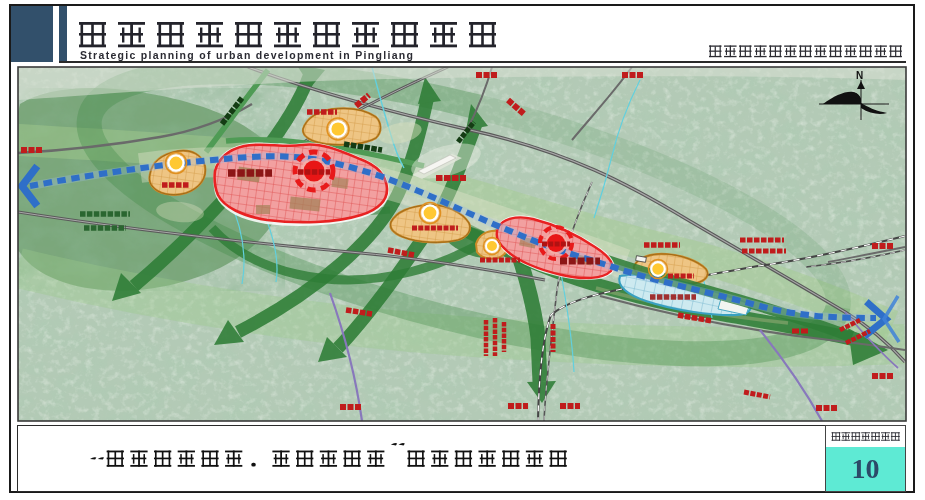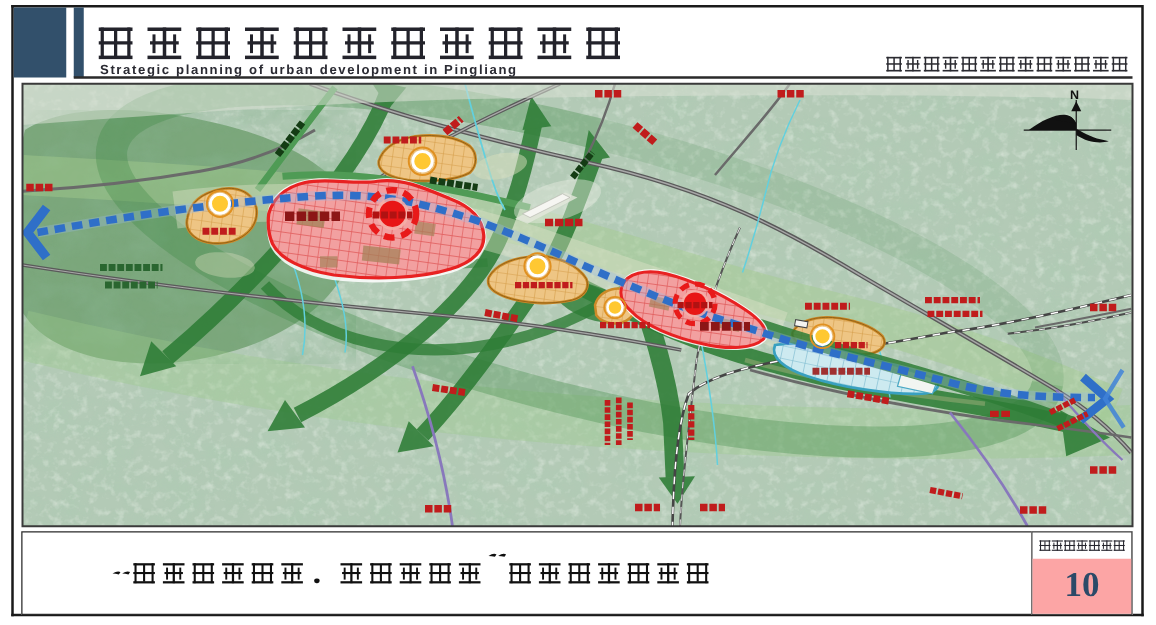--- a/index.html
+++ b/index.html
@@ -439,15 +439,15 @@
     <use href="#kz1" x="0"></use>
       <use href="#kz2" x="30"></use>
       <use href="#kz1" x="60"></use>
     <use href="#kz2" x="90"></use>
       <use href="#kz1" x="120"></use>
       <use href="#kz2" x="150"></use>
     <use href="#kz1" x="180"></use>
   </g>
 </svg>
 
-<div class="abs" style="left:826px;top:447px;width:79px;height:44px;background:#fca5a5;text-align:center;">
+<div class="abs" style="left:826px;top:447px;width:79px;height:44px;background:#5eead4;text-align:center;">
   <span style="font-family:'Liberation Serif',serif;font-weight:bold;font-size:28px;color:#2c4a68;line-height:44px;">10</span>
 </div>
 
 </body></html>

